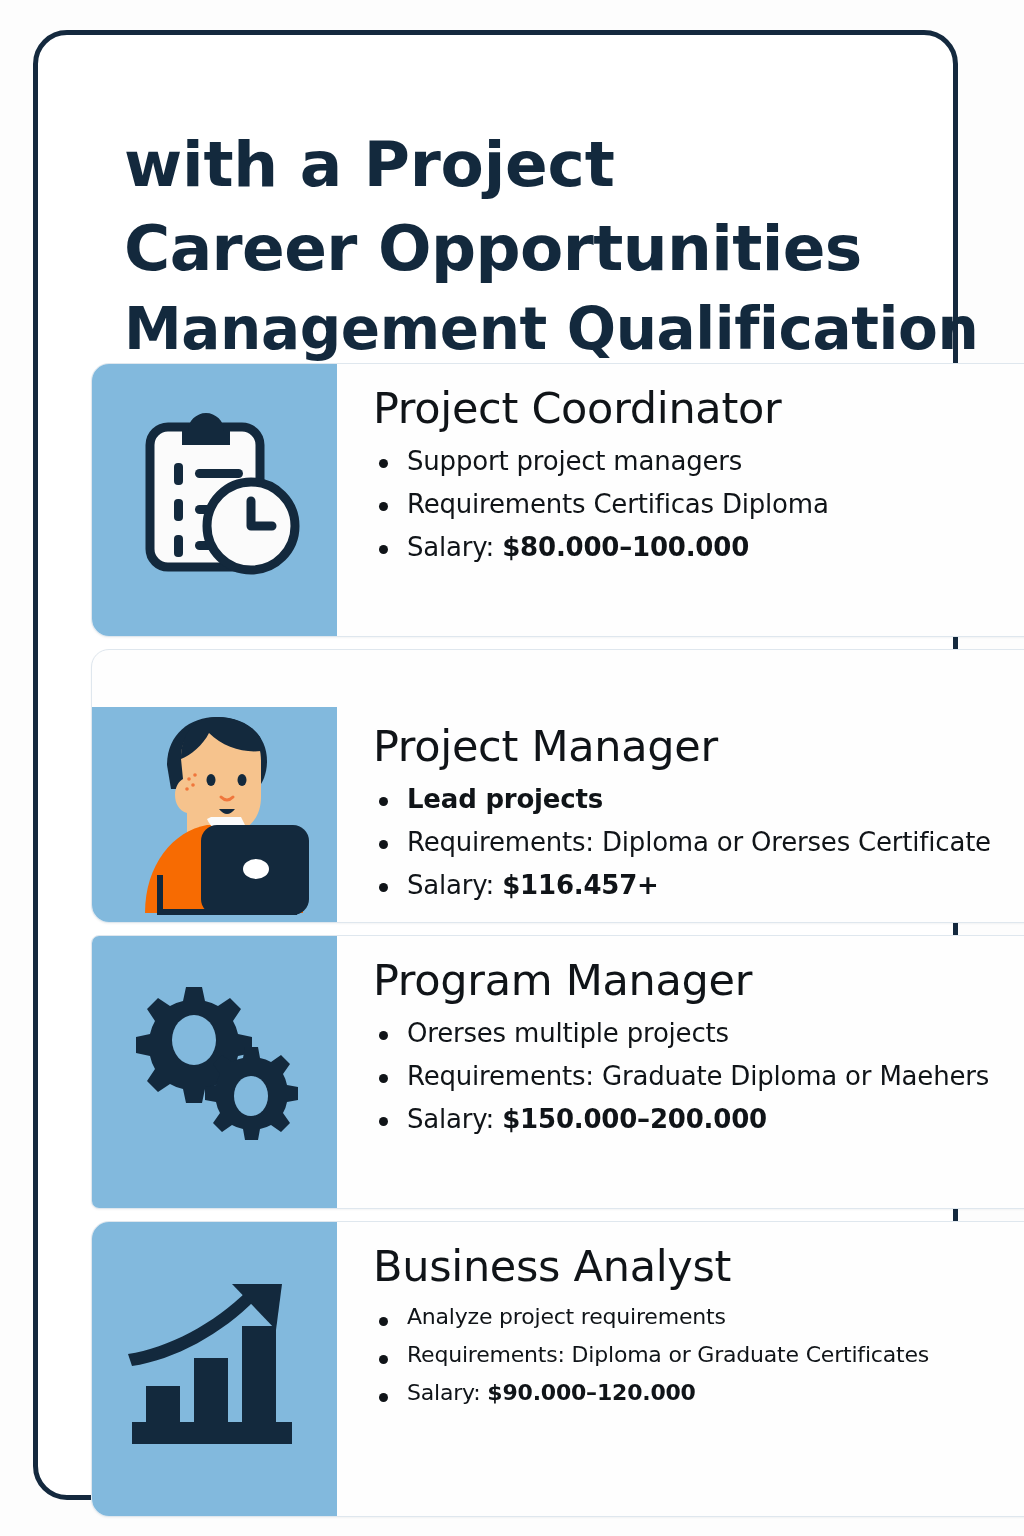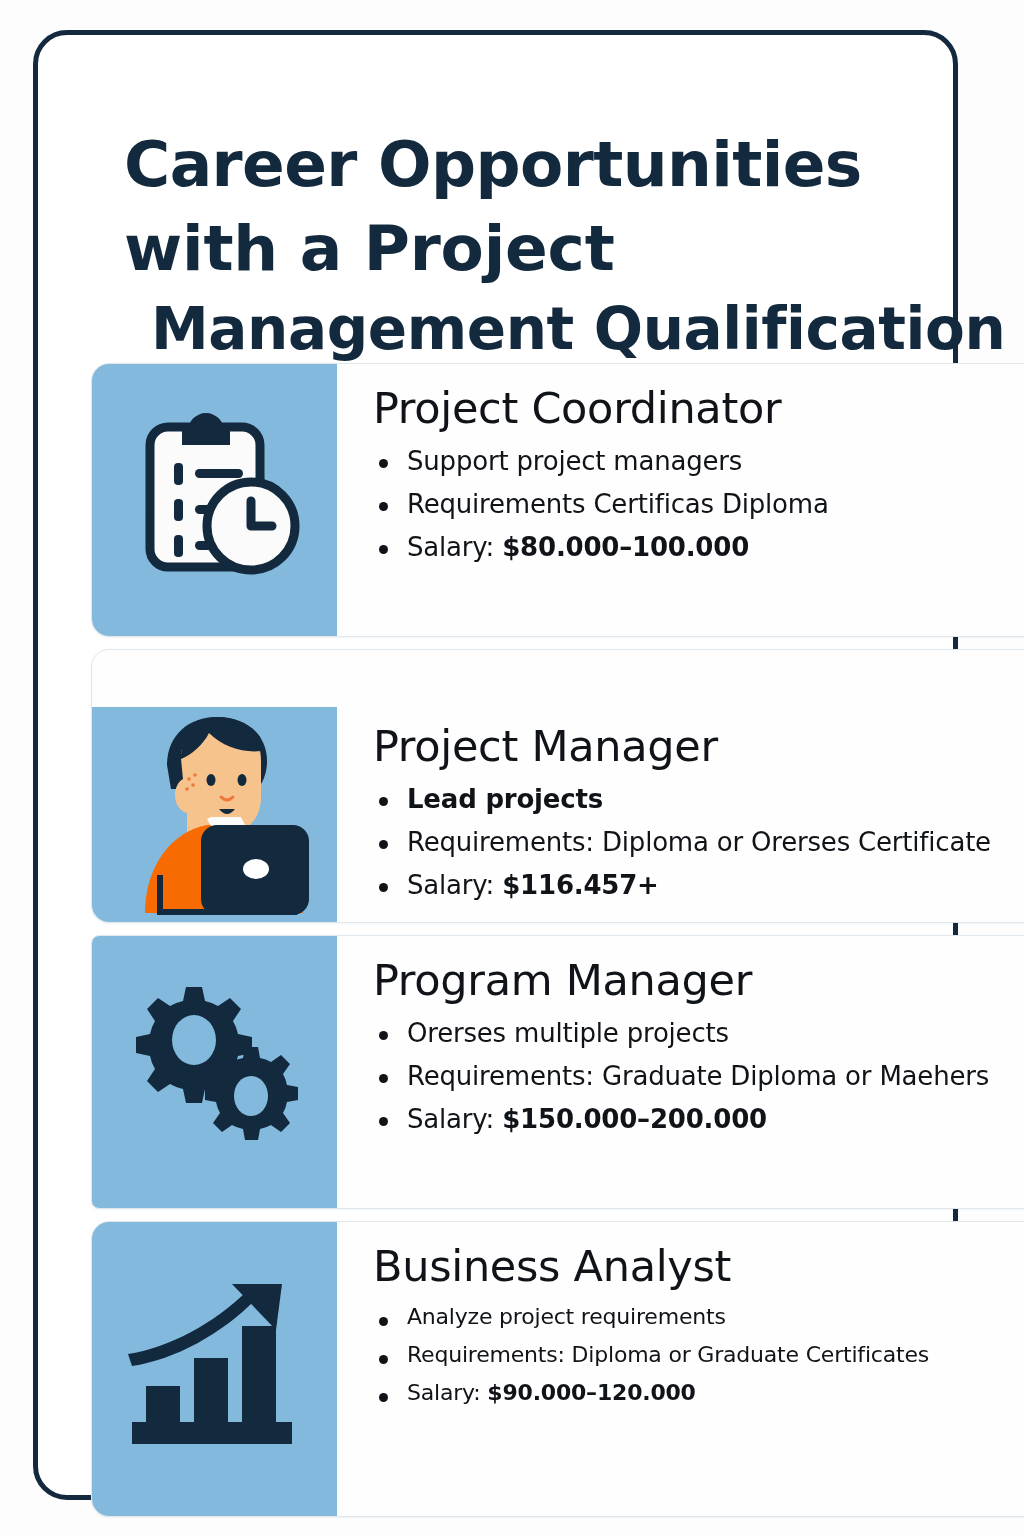--- a/index.html
+++ b/index.html
@@ -52,21 +52,21 @@
     width: 810px;
     color: #13293d;
     font-size: 63px;
     line-height: 1.33;
     font-weight: 700;
     letter-spacing: -0.6px;
     font-family: "DejaVu Sans", sans-serif;
   }
   .poster-title .ln { display: block; white-space: nowrap; }
   .poster-title .ln2 { letter-spacing: -0.2px; }
-  .poster-title .ln3 { font-size: 58px; letter-spacing: -0.4px; margin-left: 27px; }
+  .poster-title .ln3 { font-size: 58px; letter-spacing: -0.4px; }
 
   
   .cards {
     position: absolute;
     left: 53px;
     top: 328px;
     width: 1005px;
   }
 
   .card {
@@ -145,22 +145,22 @@
   .card-4 .bullets li { font-size: 22px; }
 </style>
 </head>
 <body>
 
 <div class="poster">
   <div class="frame">
     <div class="content">
 
       <h1 class="poster-title">
+        <span class="ln ln2">with a Project</span>
         <span class="ln ln1">Career Opportunities</span>
-        <span class="ln ln2">with a Project</span>
         <span class="ln ln3">Management Qualification</span>
       </h1>
 
       <div class="cards">
 
         <div class="card card-1">
           <div class="icon-panel">
             <span>
               <svg width="190" height="190" viewBox="0 0 190 190" aria-hidden="true">
                 <rect x="30" y="22" width="110" height="140" rx="18" fill="#fbfbfb" stroke="#13293d" stroke-width="9"></rect>

